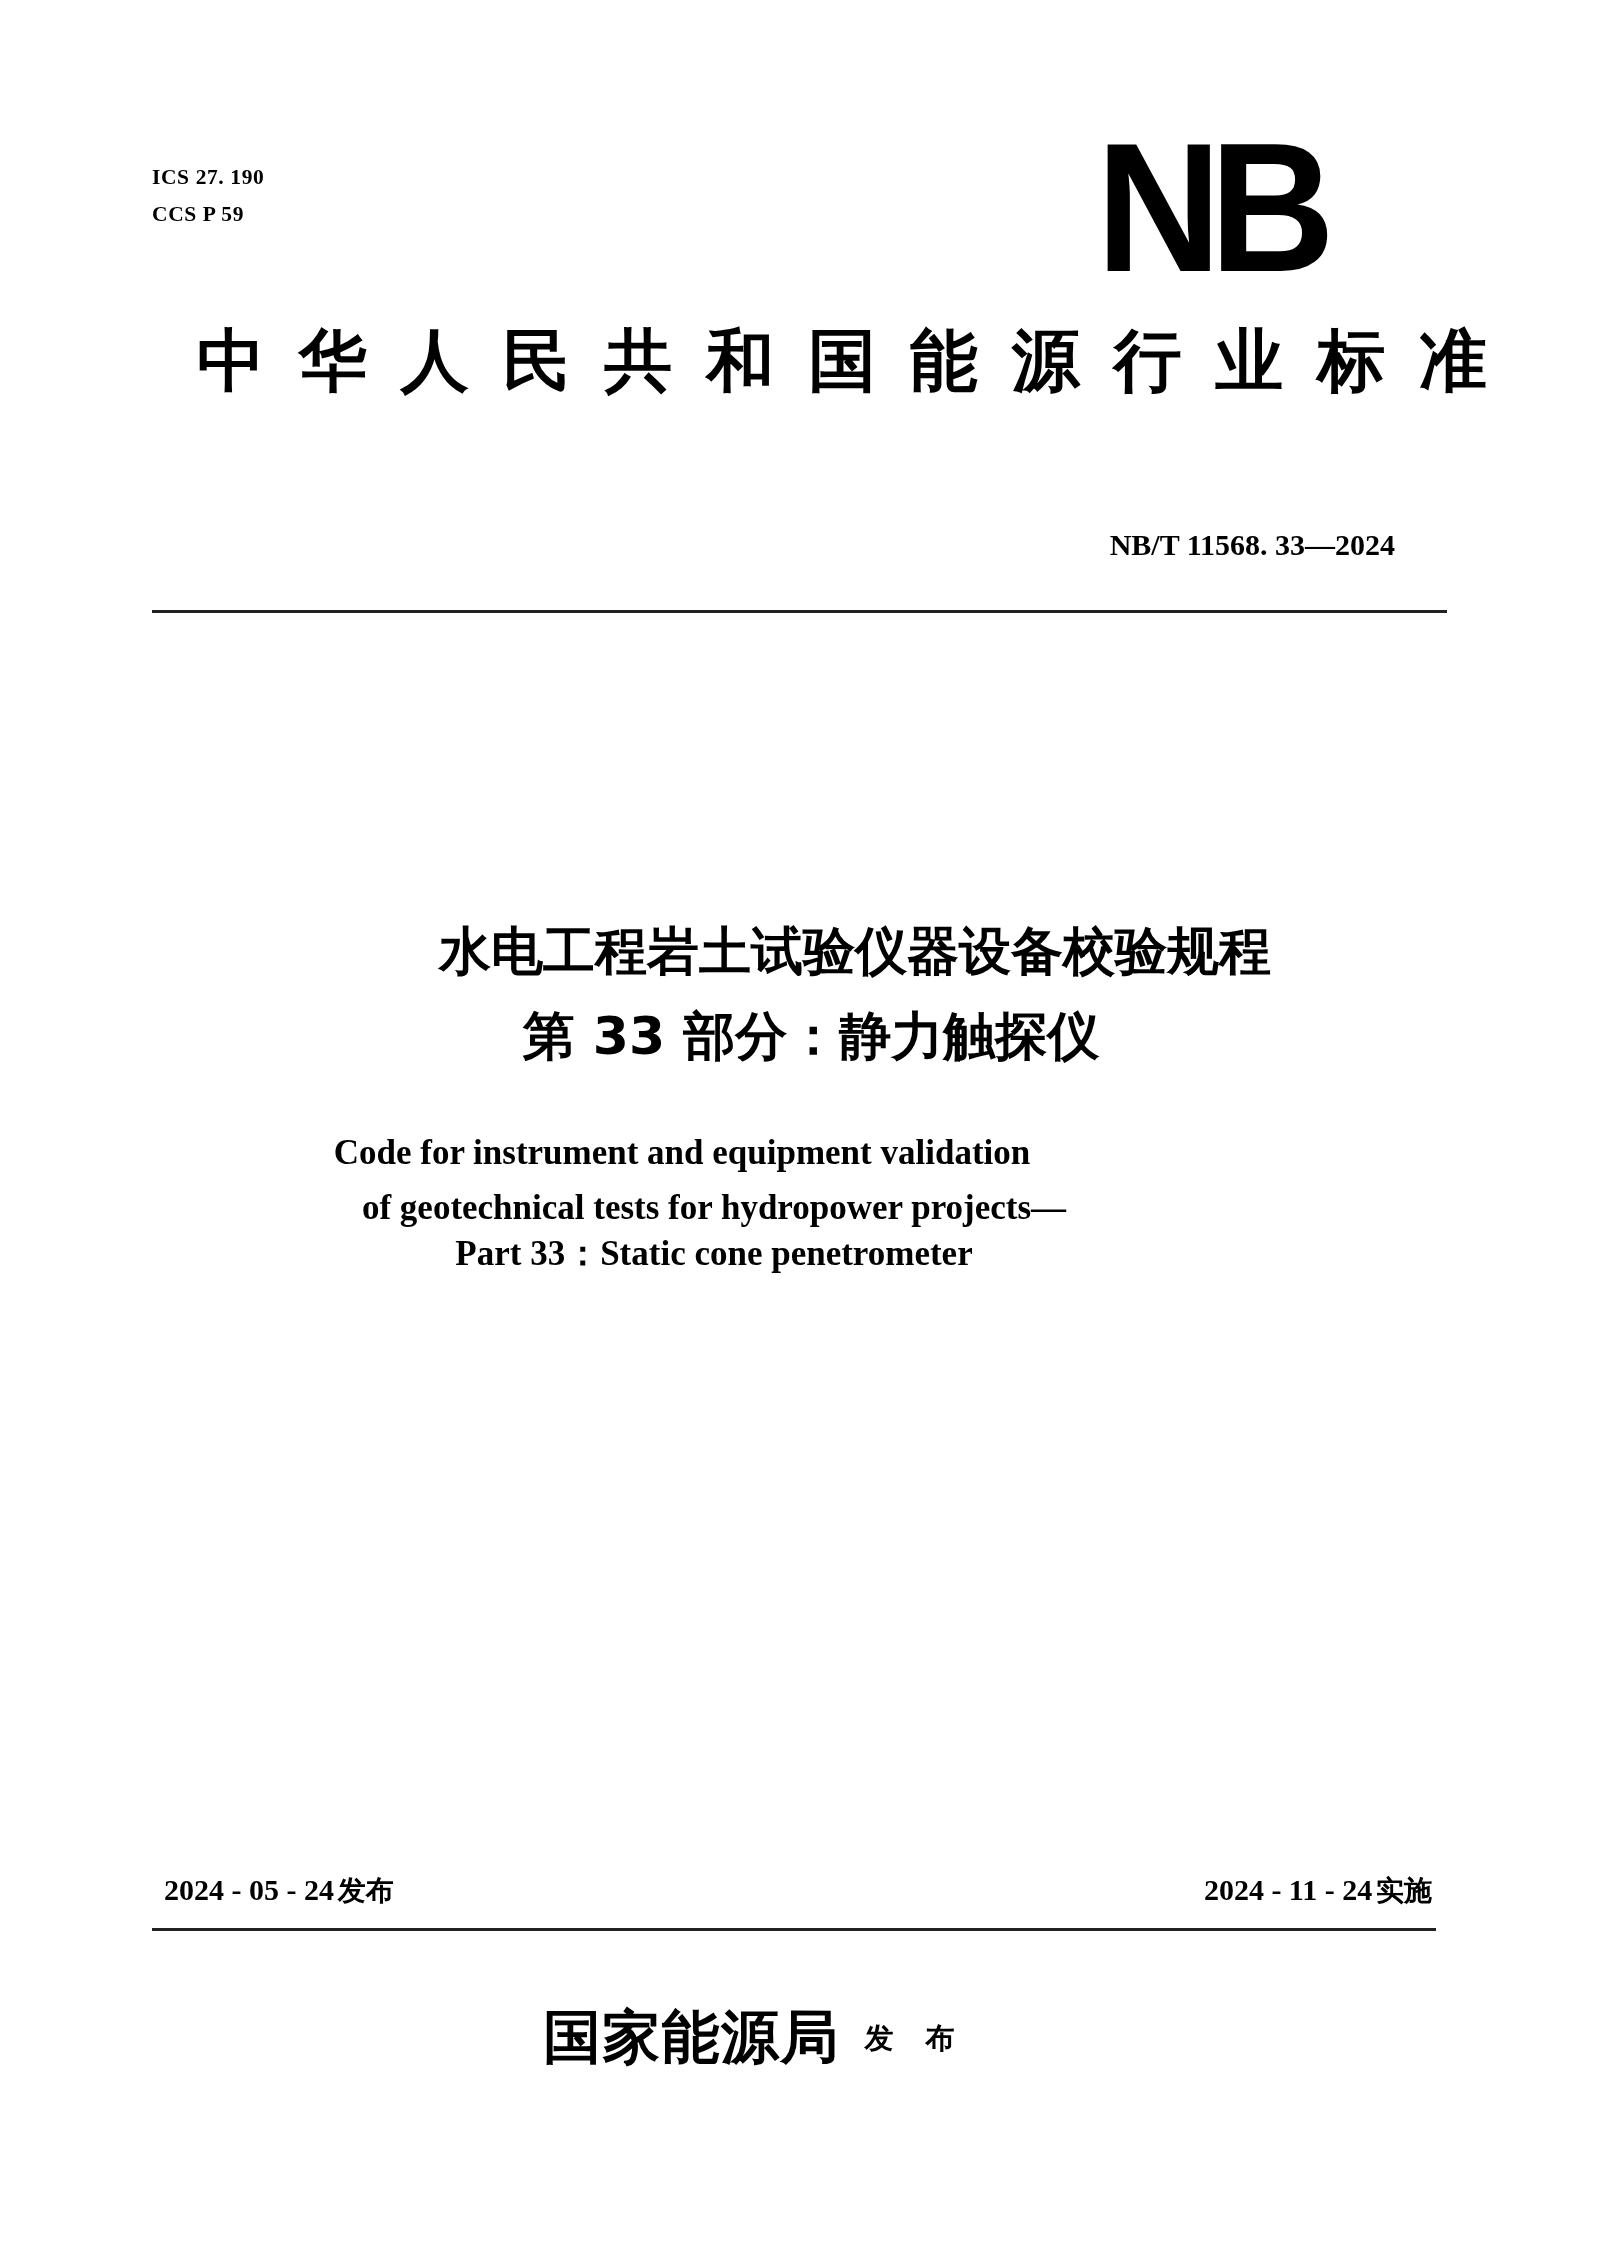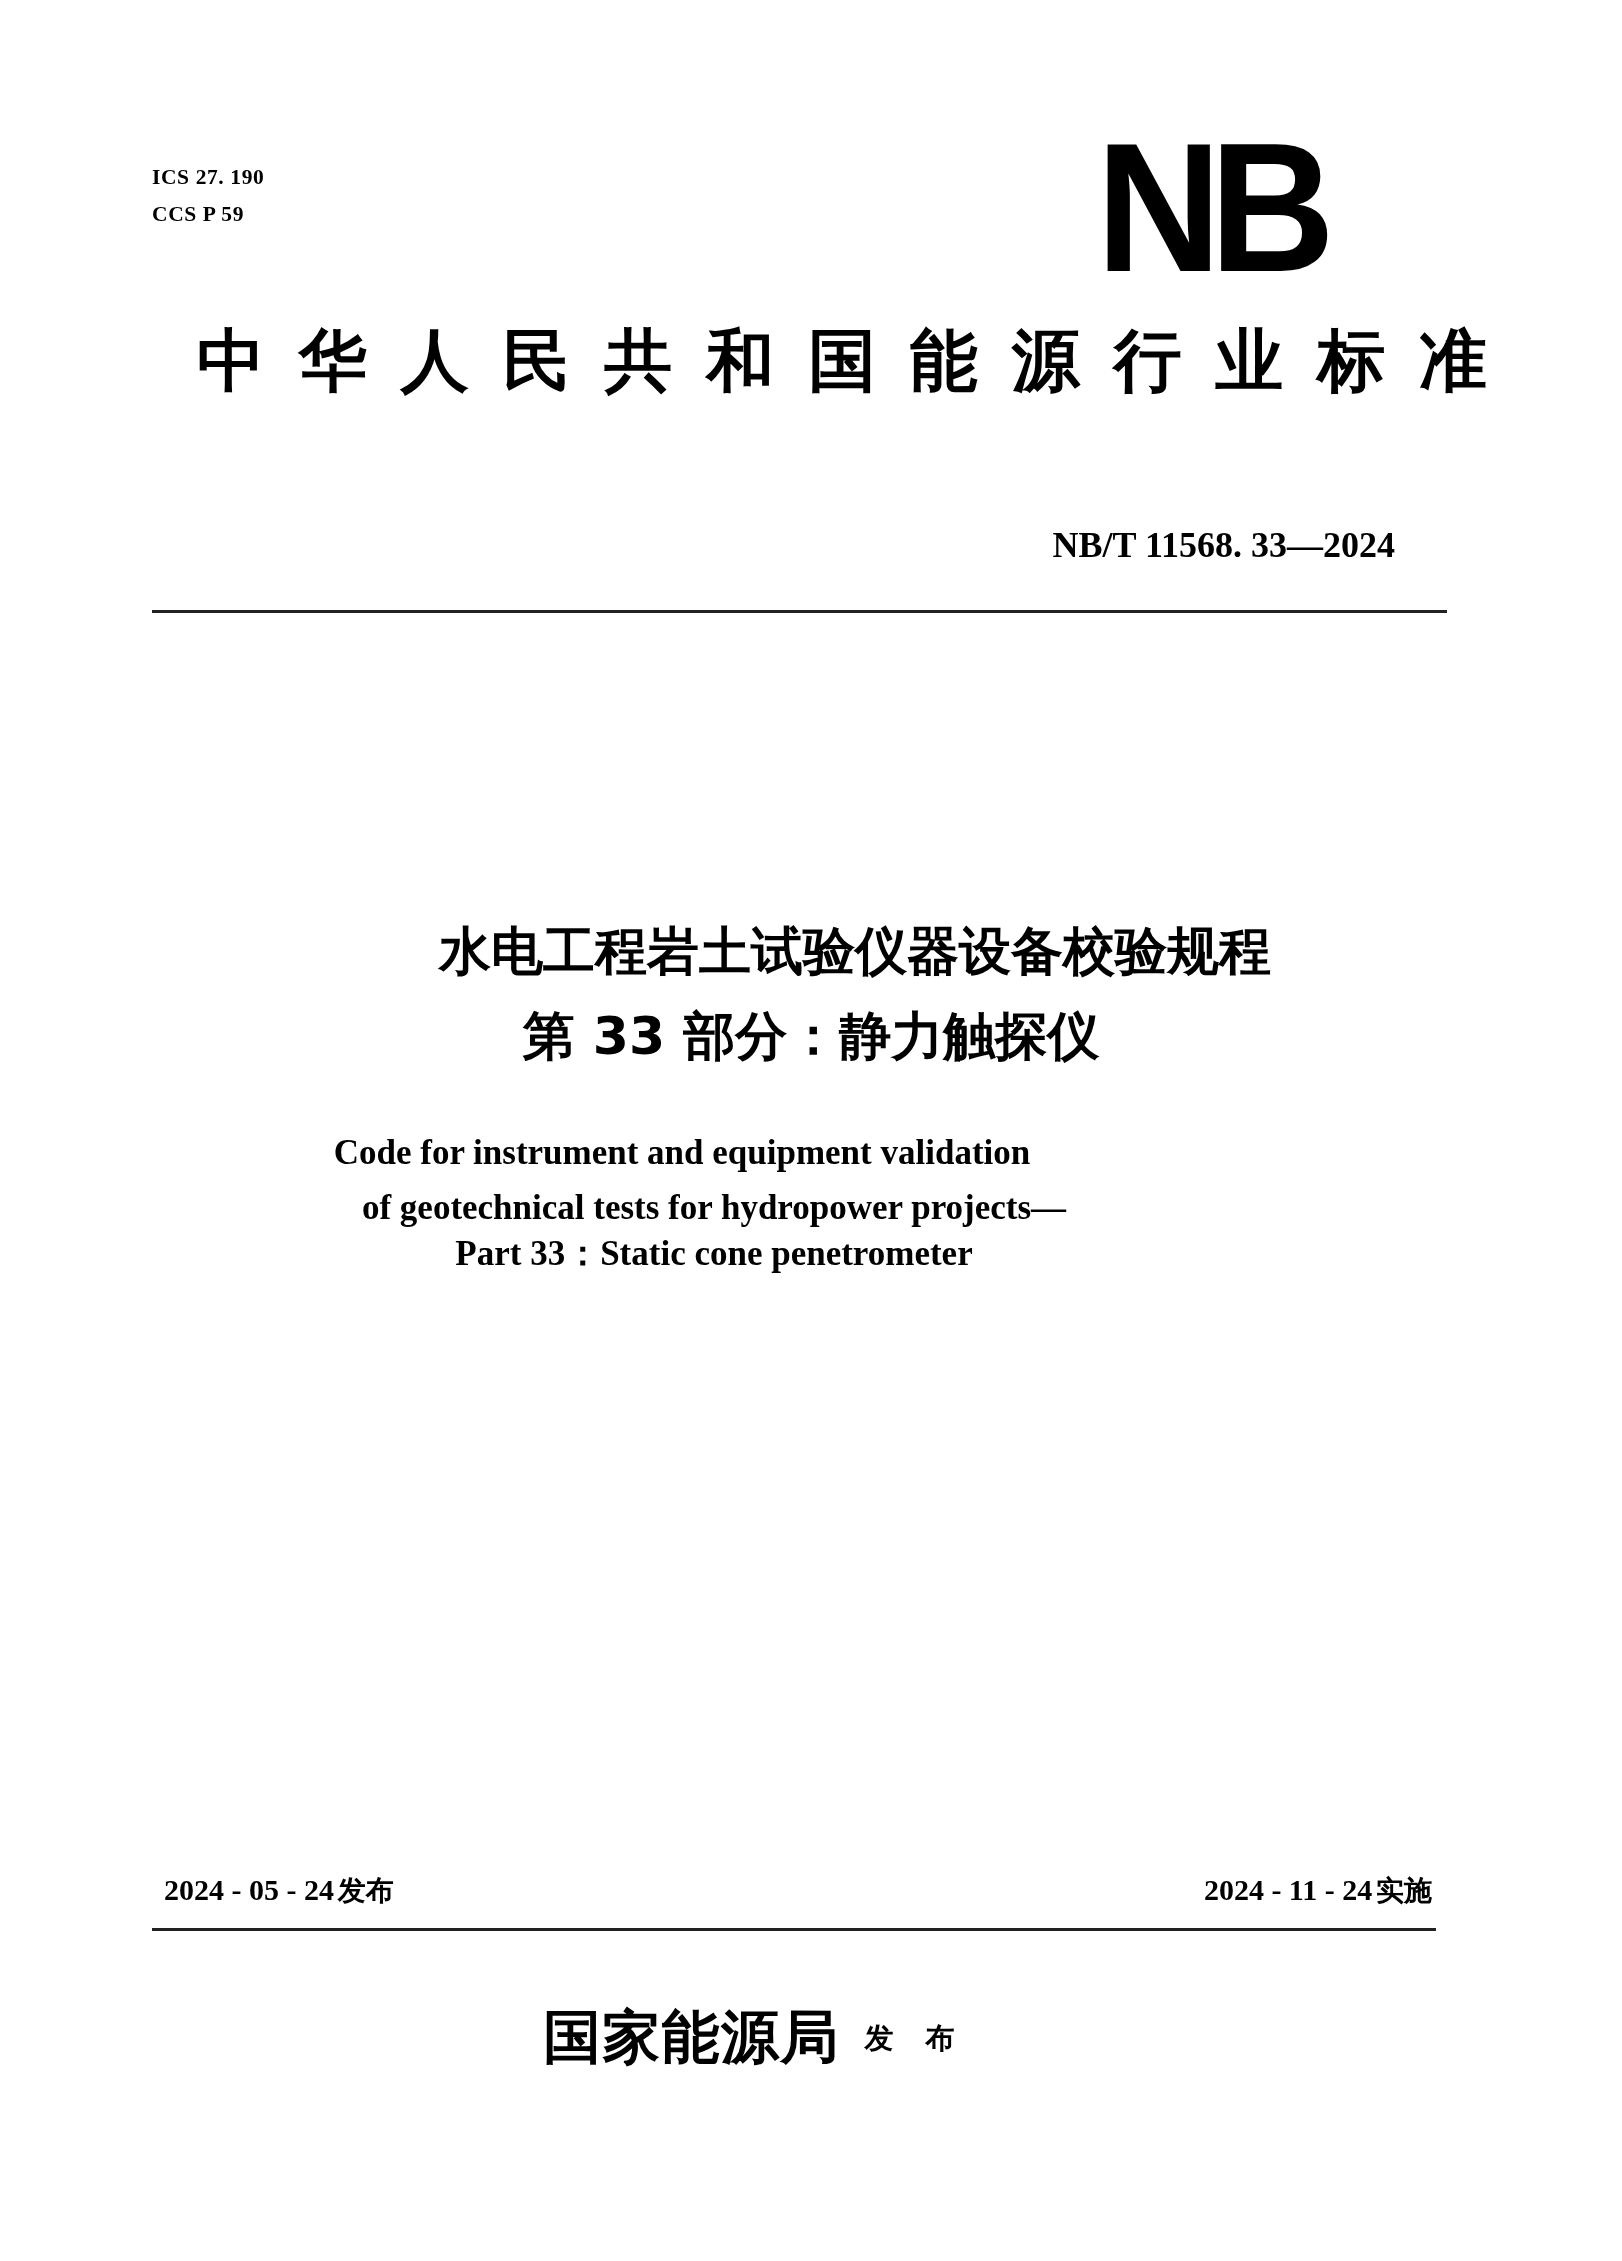--- a/index.html
+++ b/index.html
@@ -53,21 +53,21 @@
       letter-spacing: 5px;
       white-space: nowrap;
       margin-left: 45px;
     }
 
     .std-number {
       right: 227px;
       top: 526px;
       font-family: "Liberation Serif", serif;
       font-weight: bold;
-      font-size: 36px;
+      font-size: 30px;
       line-height: 38px;
       white-space: nowrap;
     }
 
     .rule {
       left: 152px;
       width: 1295px;
       height: 2.5px;
       background: #222222;
     }

